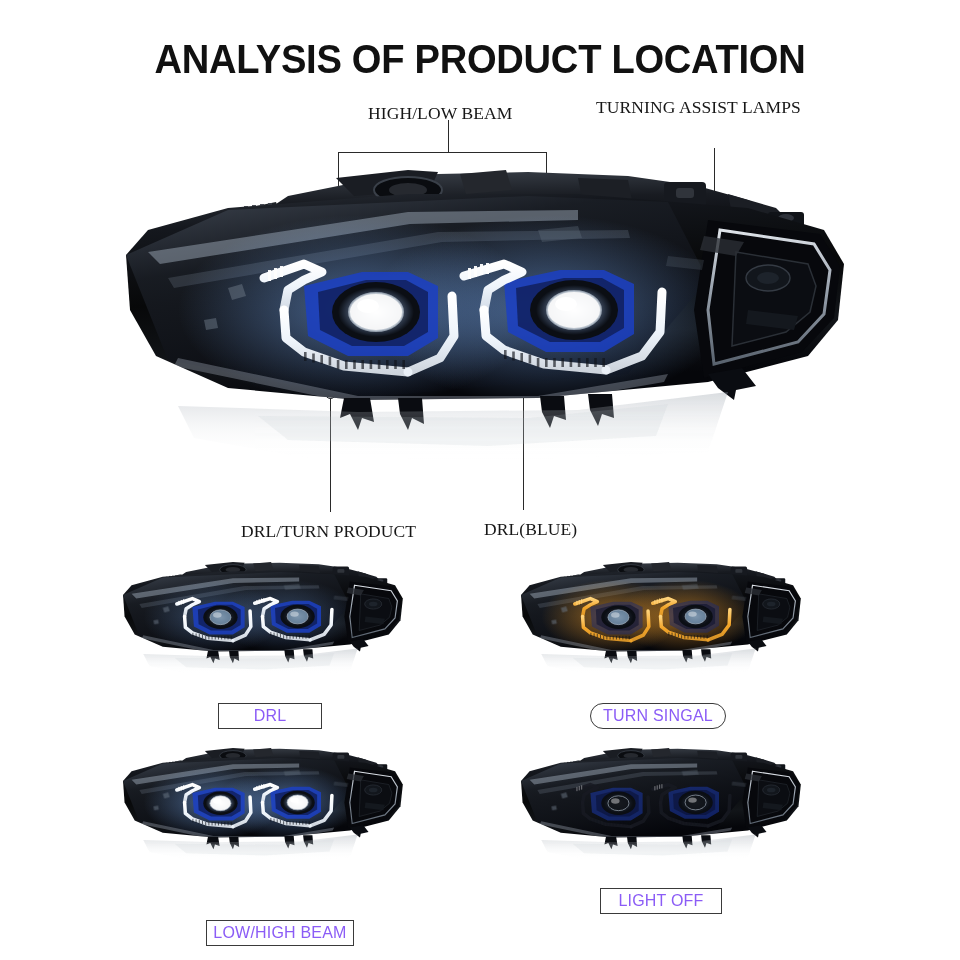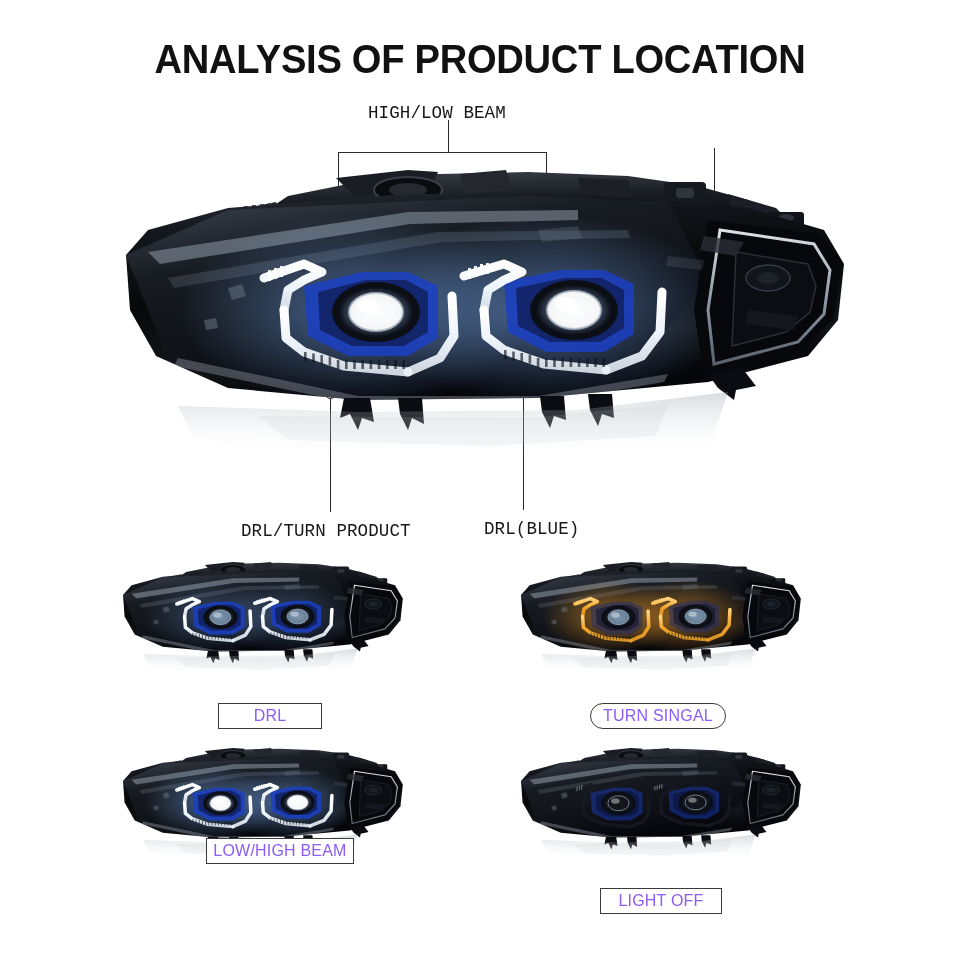--- a/index.html
+++ b/index.html
@@ -29,21 +29,21 @@
   }
 
   
   .callout-label{
     position:absolute;
     font-size:17.5px;
     color:#171717;
     letter-spacing:.1px;
     white-space:nowrap;
     line-height:1.25;
-    font-family:Liberation Mono, monospace;
+    font-family:Liberation Serif, serif;
   }
   .callout-label .sub{display:block;font-size:17.5px;}
 
   
   .lead{position:absolute;background:#2a2a2a;}
   .lead.v{width:1.4px;}
   .lead.h{height:1.4px;}
   .dot{
     position:absolute;width:11px;height:11px;border-radius:50%;
     background:#ffffff;border:1.8px solid #14161a;
@@ -73,20 +73,21 @@
 <body>
 
 <div id="stage">
 
   <div class="title">ANALYSIS OF PRODUCT LOCATION</div>
 
   <div class="callout-label" id="lbl-0" style="left: 368px; top: 103px;">
     <span>HIGH/LOW BEAM</span>
   </div>
   <div class="callout-label" id="lbl-1" style="left: 596px; top: 97px;">
+    <span>TURNING ASSIST LAMPS</span>
   </div>
   <div class="callout-label" id="lbl-2" style="left: 241px; top: 521px;">
     <span>DRL/TURN PRODUCT</span>
   </div>
   <div class="callout-label" id="lbl-3" style="left: 484px; top: 519px;">
     <span>DRL(BLUE)</span>
   </div>
 
   <div id="leaders">
       <div class="lead v" style="left: 448px; top: 120px; height: 32px; background: rgb(42, 42, 42);"></div>
@@ -1035,20 +1036,20 @@
     <path d="M150,256 L420,258 L560,244 L548,276 L380,286 L180,280 Z" fill="#b9c0c8" opacity="0.18"></path>
   </g>
 </svg></div>
 
   <div class="caption-box" id="cap-0" style="left: 218px; top: 703px; width: 104px; height: 26px;">
     <span>DRL</span>
   </div>
   <div class="caption-box" id="cap-1" style="left: 590px; top: 703px; width: 136px; height: 26px; border-radius: 13px;">
     <span>TURN SINGAL</span>
   </div>
-  <div class="caption-box" id="cap-2" style="left: 206px; top: 838px; width: 148px; height: 26px; align-items: center;">
+  <div class="caption-box" id="cap-2" style="left: 206px; top: 920px; width: 148px; height: 26px; align-items: center;">
     <span>LOW/HIGH BEAM</span>
   </div>
   <div class="caption-box" id="cap-3" style="left: 600px; top: 888px; width: 122px; height: 26px;">
     <span>LIGHT OFF</span>
   </div>
 
 </div>
 
 </body></html>

